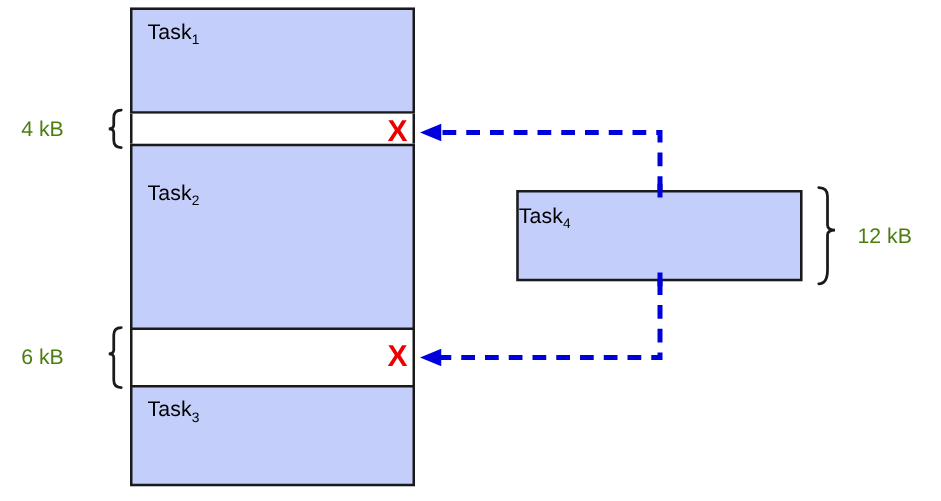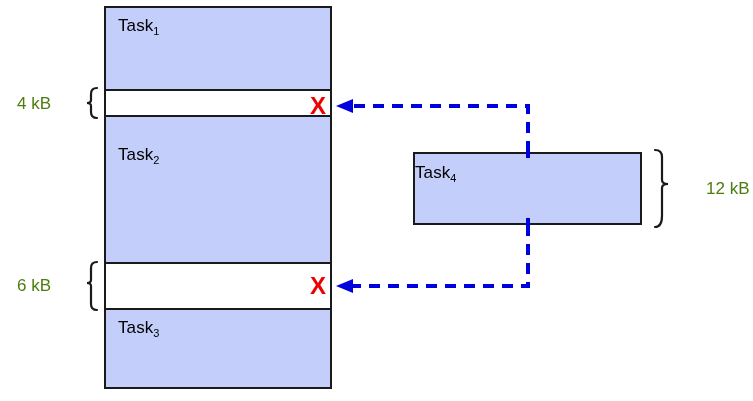--- a/index.html
+++ b/index.html
@@ -106,21 +106,21 @@
   <div class="size-label" style="left:17px; top:95px;">4 kB</div>
 
   <div class="size-label" style="left:17px; top:277px;">6 kB</div>
 
   <div class="task4-box" style="left:413px; top:152px; width:229px; height:73px;"></div>
 
   <div class="task-label" style="left:415px; top:164px;">
     <span>Task</span><sub>4</sub>
   </div>
 
-  <div class="size-label" style="left:706px; top:180px;text-align:center;">12 kB</div>
+  <div class="size-label" style="left:686px; top:180px;text-align:center;">12 kB</div>
 
   <svg class="svg-layer" viewBox="0 0 753 401">
 
     <path d="M 97 88 q -6 0 -6 6 L 91 100 q 0 3 -4 3 q 4 0 4 3 l 0 6 q 0 6 6 6" fill="none" stroke="#1a1a1a" stroke-width="2.2" stroke-linecap="round"></path>
 
     <path d="M 97 262 q -6 0 -6 6 L 91 280 q 0 3 -4 3 q 4 0 4 3 l 0 18 q 0 6 6 6" fill="none" stroke="#1a1a1a" stroke-width="2.2" stroke-linecap="round"></path>
 
     <path d="M 655 150 q 7 0 7 7 l 0 23 q 0 4 6 4 q -6 0 -6 4 l 0 28 q 0 11 -7 11" fill="none" stroke="#1a1a1a" stroke-width="2.2" stroke-linecap="round"></path>
 
     <path d="M 528 152 L 528 106 L 348 106" fill="none" stroke="#0000dd" stroke-width="4" stroke-dasharray="11 8" stroke-linecap="butt"></path>

